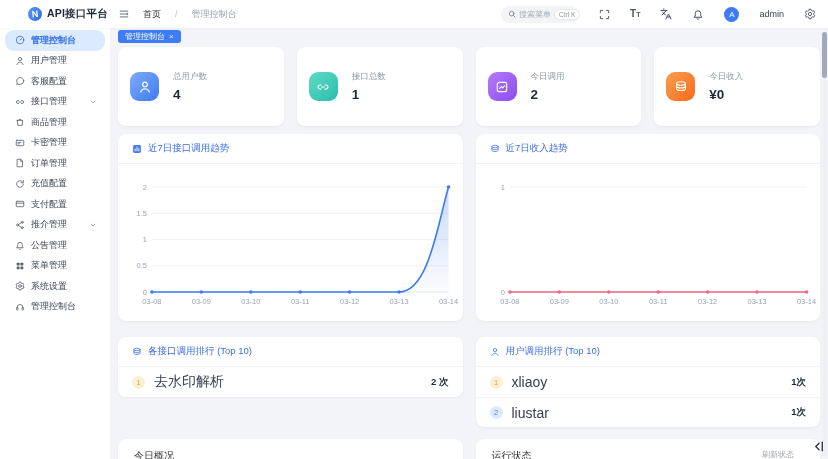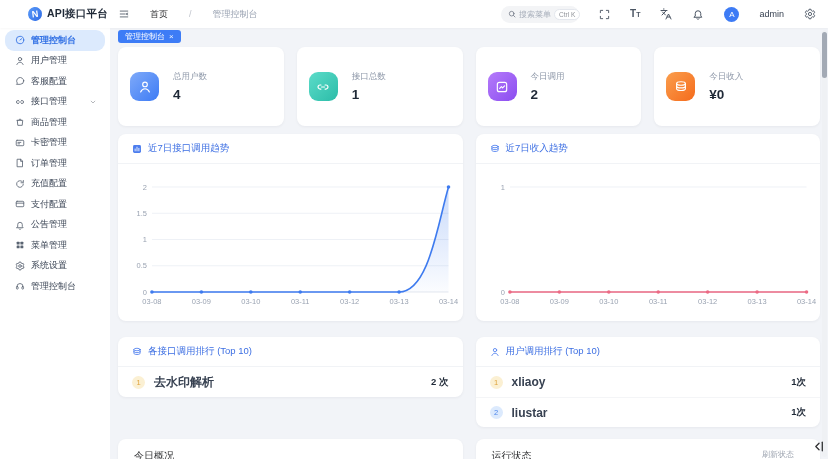--- a/index.html
+++ b/index.html
@@ -4,21 +4,21 @@
 <style>
   * { margin:0; padding:0; box-sizing:border-box; }
   html,body { width:828px; height:459px; overflow:hidden; }
   body { font-family:"Liberation Sans","DejaVu Sans",sans-serif; background:#F2F4F8; color:#303133; position:relative; }
 
   
   .header { height:28px; background:#fff; display:flex; align-items:center; box-shadow:0 1px 2px rgba(0,0,0,.03); position:relative; z-index:5; }
   .brand { width:110px; flex:none; display:flex; align-items:center; gap:5px; padding-left:28px; }
   .logo { width:14px; height:14px; border-radius:50%; background:linear-gradient(135deg,#5B9BF8,#2E6BE6); color:#fff; font-size:9px; font-weight:bold; display:flex; align-items:center; justify-content:center; transform:rotate(-8deg); }
   .brand-name { font-size:10.5px; font-weight:bold; color:#1F2937; letter-spacing:.2px; }
-  .crumbs { flex:1; display:flex; align-items:center; gap:21px; padding-left:9px; font-size:9px; }
+  .crumbs { flex:1; display:flex; align-items:center; gap:14px; padding-left:9px; font-size:9px; }
   .crumb-home { color:#303133; cursor:pointer; }
   .crumb-sep { color:#C0C4CC; }
   .crumb-cur { color:#9AA3B2; }
   .hdr-right { display:flex; align-items:center; gap:20px; padding-right:12px; }
   .search-box { width:78px; height:17px; background:#F3F4F6; border-radius:9px; display:flex; align-items:center; gap:3px; padding:0 3px 0 7px; }
   .search-box input { border:none; outline:none; background:transparent; width:32px; font-size:8px; color:#606266; font-family:inherit; }
   .search-box input::placeholder { color:#A8AFBB; }
   .kbd { font-size:6.5px; color:#909399; background:#fff; border:1px solid #E4E7ED; border-radius:7px; padding:1px 4px; white-space:nowrap; }
   .hdr-ic { width:12px; height:12px; color:#4B5563; cursor:pointer; flex:none; }
   .txt-icn { font-size:10px; color:#4B5563; font-weight:bold; cursor:pointer; line-height:1; }
@@ -64,21 +64,21 @@
   .chart-svg text { font-family:"Liberation Sans","DejaVu Sans",sans-serif; }
 
   
   .rank-rowzone { margin-top:16px; height:102px; align-items:start; }
   .rank-card { overflow:hidden; }
   .rank-row { height:30px; display:flex; align-items:center; gap:9px; padding:0 14px; }
   .rank-row + .rank-row { border-top:1px solid #F4F5F7; }
   .rk { width:13px; height:13px; border-radius:50%; font-size:7.5px; display:flex; align-items:center; justify-content:center; flex:none; }
   .rk1 { background:#FBF0D3; color:#DFA33C; }
   .rk2 { background:#DCEAFD; color:#4C86EC; }
-  .rank-name { flex:1; font-size:12px; color:#374151;font-weight:bold; }
+  .rank-name { flex:1; font-size:14px; color:#374151; }
   .rank-count { font-size:9.5px; font-weight:bold; color:#1F2937; }
 
   
   .bottom-row { height:60px; }
   .bottom-card { padding:10px 16px; display:flex; align-items:flex-start; justify-content:space-between; }
   .bottom-title { font-size:10px; color:#303133; }
   .refresh-link { font-size:8px; color:#9CA3AF; cursor:pointer; margin-right:10px; }
 
   
   .collapse-btn { position:absolute; right:3px; bottom:6px; width:13px; height:13px; color:#303133; cursor:pointer; z-index:9; background:transparent; }
@@ -192,20 +192,32 @@
           <path d="M20 3.5V9h-5.5"></path>
         </svg>
         <span class="lbl">充值配置</span>
       </div>
       <div class="side-item">
         <svg viewBox="0 0 24 24" fill="none" stroke="currentColor" stroke-width="2" stroke-linecap="round" stroke-linejoin="round" class="icn">
           <rect x="3" y="5.5" width="18" height="13" rx="2"></rect>
           <path d="M3 10h18"></path>
         </svg>
         <span class="lbl">支付配置</span>
+      </div>
+      <div class="side-item">
+        <svg viewBox="0 0 24 24" fill="none" stroke="currentColor" stroke-width="2" stroke-linecap="round" stroke-linejoin="round" class="icn">
+          <circle cx="6" cy="12" r="2.3"></circle>
+          <circle cx="17.5" cy="5.5" r="2.3"></circle>
+          <circle cx="17.5" cy="18.5" r="2.3"></circle>
+          <path d="M8.2 10.8l7-4.2M8.2 13.2l7 4.2"></path>
+        </svg>
+        <span class="lbl">推介管理</span>
+        <svg viewBox="0 0 24 24" fill="none" stroke="currentColor" stroke-width="2" stroke-linecap="round" stroke-linejoin="round" class="icn arrow">
+          <path d="M6.5 9.5l5.5 5.5 5.5-5.5"></path>
+        </svg>
       </div>
       <div class="side-item">
         <svg viewBox="0 0 24 24" fill="none" stroke="currentColor" stroke-width="2" stroke-linecap="round" stroke-linejoin="round" class="icn">
           <path d="M6.5 15.5V11a5.5 5.5 0 1 1 11 0v4.5l2 3h-15z"></path>
           <path d="M10 21.5a2.3 2.3 0 0 0 4 0"></path>
         </svg>
         <span class="lbl">公告管理</span>
       </div>
       <div class="side-item">
         <svg viewBox="0 0 24 24" fill="none" stroke="currentColor" stroke-width="2" stroke-linecap="round" stroke-linejoin="round" class="icn">

